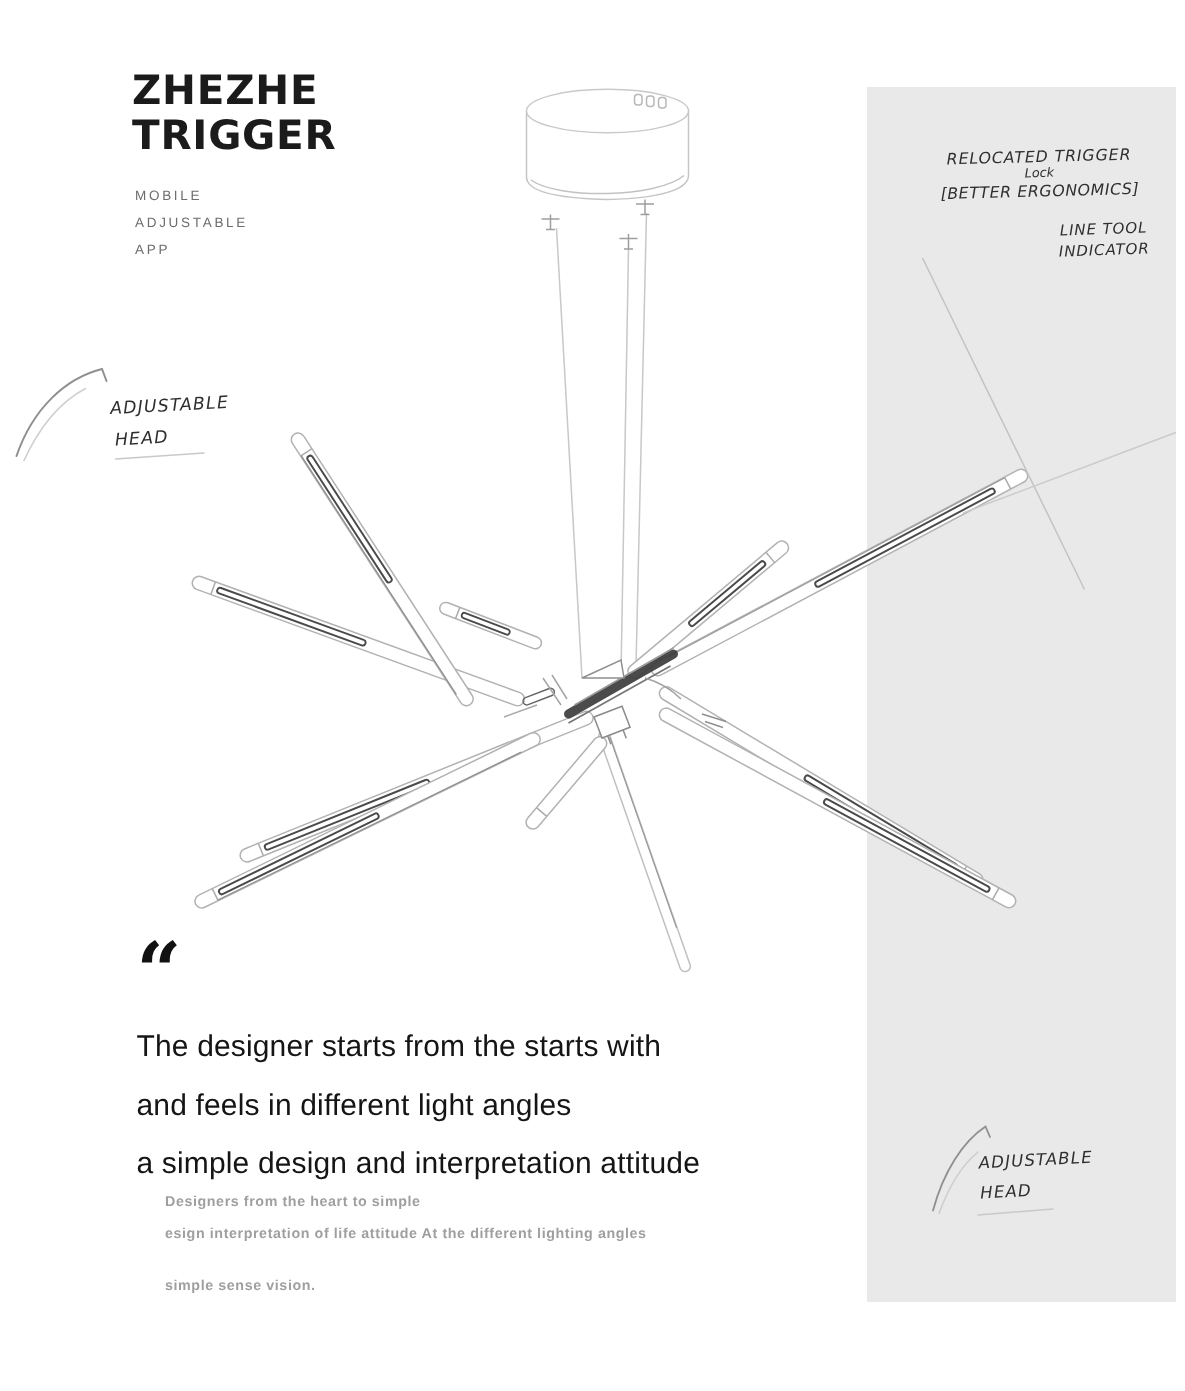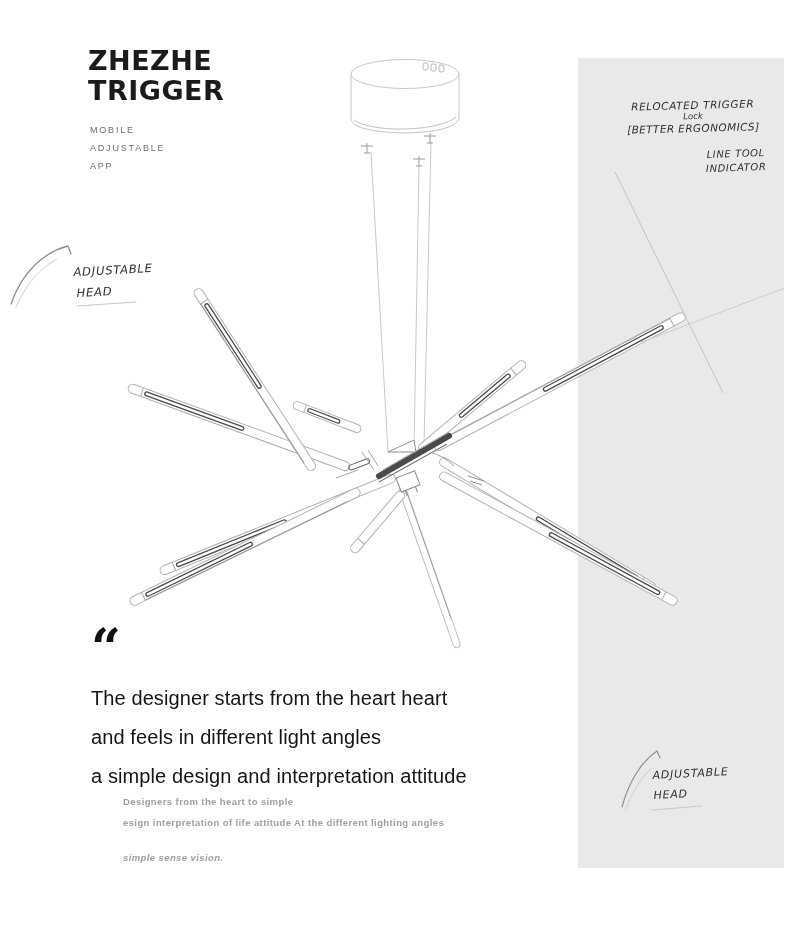--- a/index.html
+++ b/index.html
@@ -27,23 +27,23 @@
   .ann-adj-left .h2{padding-left:2px;}
   .ann-adj-right{left:653px;top:764px;transform:rotate(-3deg);font-size:11px;line-height:20px;
                  letter-spacing:.8px;}
   
   .quote{position:absolute;left:91px;top:633px;color:#151515;}
   .qmark{font-family:"DejaVu Serif",serif;font-weight:bold;font-size:52px;line-height:30px;
          height:34px;color:#111;}
   .qlines{margin-top:12px;font-size:20px;line-height:39px;letter-spacing:.1px;color:#151515;}
   
   .footnotes{position:absolute;left:92px;top:797px;}
-  .footnotes p{margin:0 0 11px 16px;font-size:9.5px;font-weight:bold;color:#9f9f9f;
+  .footnotes p{margin:0 0 11px 3px;font-size:9.5px;font-weight:bold;color:#9f9f9f;
                letter-spacing:.4px;line-height:10px;padding-left:15px;}
-  .footnotes p:last-child{margin-top:25px;font-style:italic;}
+  .footnotes p:last-child{margin-top:25px;}
 </style>
 </head>
 <body>
 
 <div class="stage">
 
   <div class="panel"></div>
 
   <svg class="sketch" viewBox="0 0 790 927">
 
@@ -186,21 +186,21 @@
     <div class="h2">HEAD</div>
   </div>
   <div class="hand ann-adj-right">
     <div>ADJUSTABLE</div>
     <div class="h2">HEAD</div>
   </div>
 
   <div class="quote">
     <div class="qmark">“</div>
     <div class="qlines">
-      <div>The designer starts from the heart heart</div>
+      <div>The designer starts from the starts with</div>
       <div>and feels in different light angles</div>
       <div>a simple design and interpretation attitude</div>
     </div>
   </div>
 
   <div class="footnotes">
     <p>Designers from the heart to simple</p>
     <p>esign interpretation of life attitude At the different lighting angles</p>
     <p>simple sense vision.</p>
   </div>

